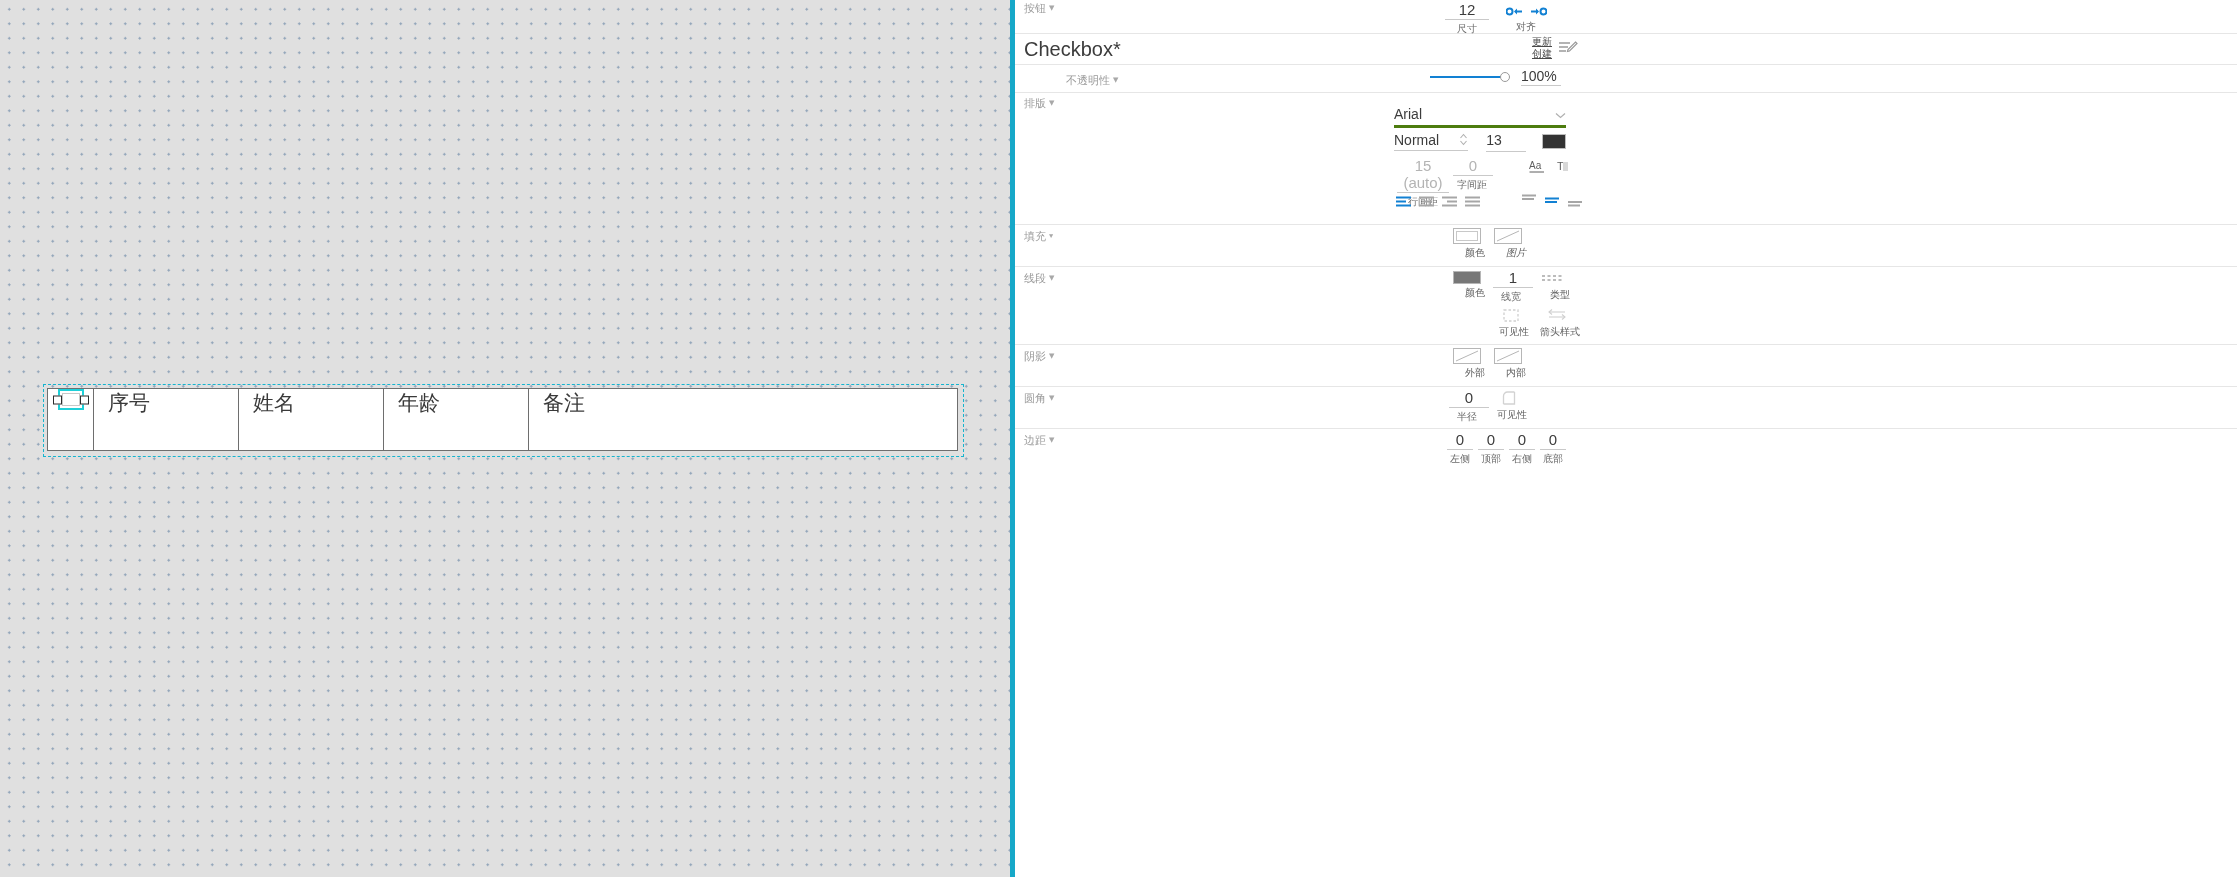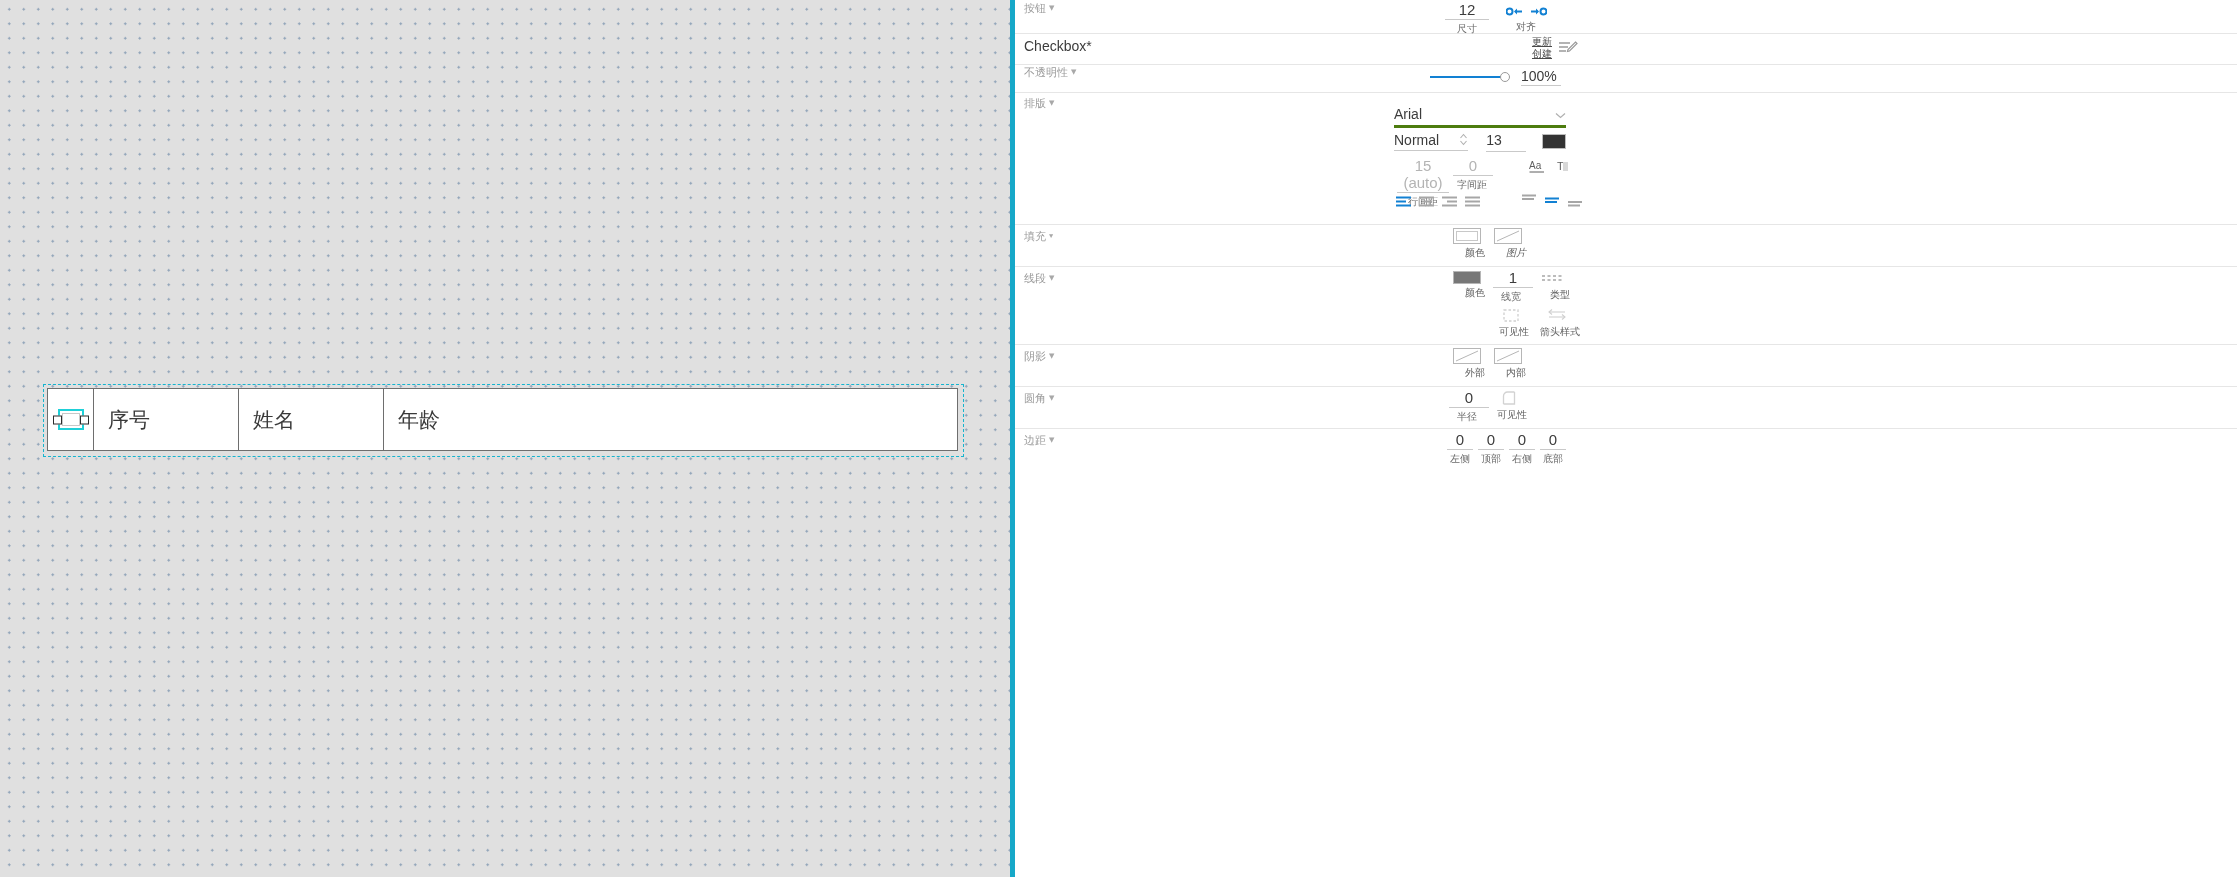--- a/index.html
+++ b/index.html
@@ -51,21 +51,21 @@
     background: #ffffff;
     box-sizing: border-box;
     display: flex;
     border: 1px solid #6e6e6e;
   }
 
   .tcell {
     box-sizing: border-box;
     border-right: 1px solid #6e6e6e;
     display: flex;
-    align-items: center;
+    align-items: flex-start;
     height: 100%;
     font-size: 21px;
     color: #3a3a3a;
     padding-left: 14px;
     background: #ffffff;
     font-family: Liberation Serif, serif;
   }
   .tcell:last-child { border-right: none; }
 
   .tcell.c0 { width: 46px; padding-left: 0; justify-content: center; }
@@ -189,21 +189,21 @@
     height: 15px;
     align-items: center;
   }
 
   
   #sec-title { height: 31px; }
   #widget-title {
     position: absolute;
     left: 9px;
     top: 4px;
-    font-size: 14px;
+    font-size: 20px;
     color: #3c3c3c;
     font-family: "Liberation Sans", sans-serif;
   }
   #grp-updatecreate {
     position: absolute;
     left: 517px;
     top: 2px;
     text-align: right;
     line-height: 12px;
   }
@@ -216,21 +216,21 @@
     cursor: pointer;
   }
   #interaction-icon {
     position: absolute;
     left: 543px;
     top: 6px;
   }
 
   
   #sec-opacity { height: 28px; }
-  #sec-opacity .sec-label { top: 0; }
+  #sec-opacity .sec-label { top: 8px; margin-left: 42px; }
   #opacity-row {
     position: absolute;
     left: 415px;
     top: 3px;
     display: flex;
     align-items: center;
     gap: 8px;
   }
   #opacity-slider {
     position: relative;
@@ -457,20 +457,23 @@
 
       <div class="tcell c1">
         <span>序号</span>
       </div>
       <div class="tcell c2">
         <span>姓名</span>
       </div>
       <div class="tcell c3">
         <span>年龄</span>
       </div>
+      <div class="tcell c5">
+        <span>备注</span>
+      </div>
 
     </div>
   </div>
 
   <div id="canvas-divider"></div>
 
   <div id="inspector">
 
     <div class="sec" id="sec-button">
       <div class="sec-label">

